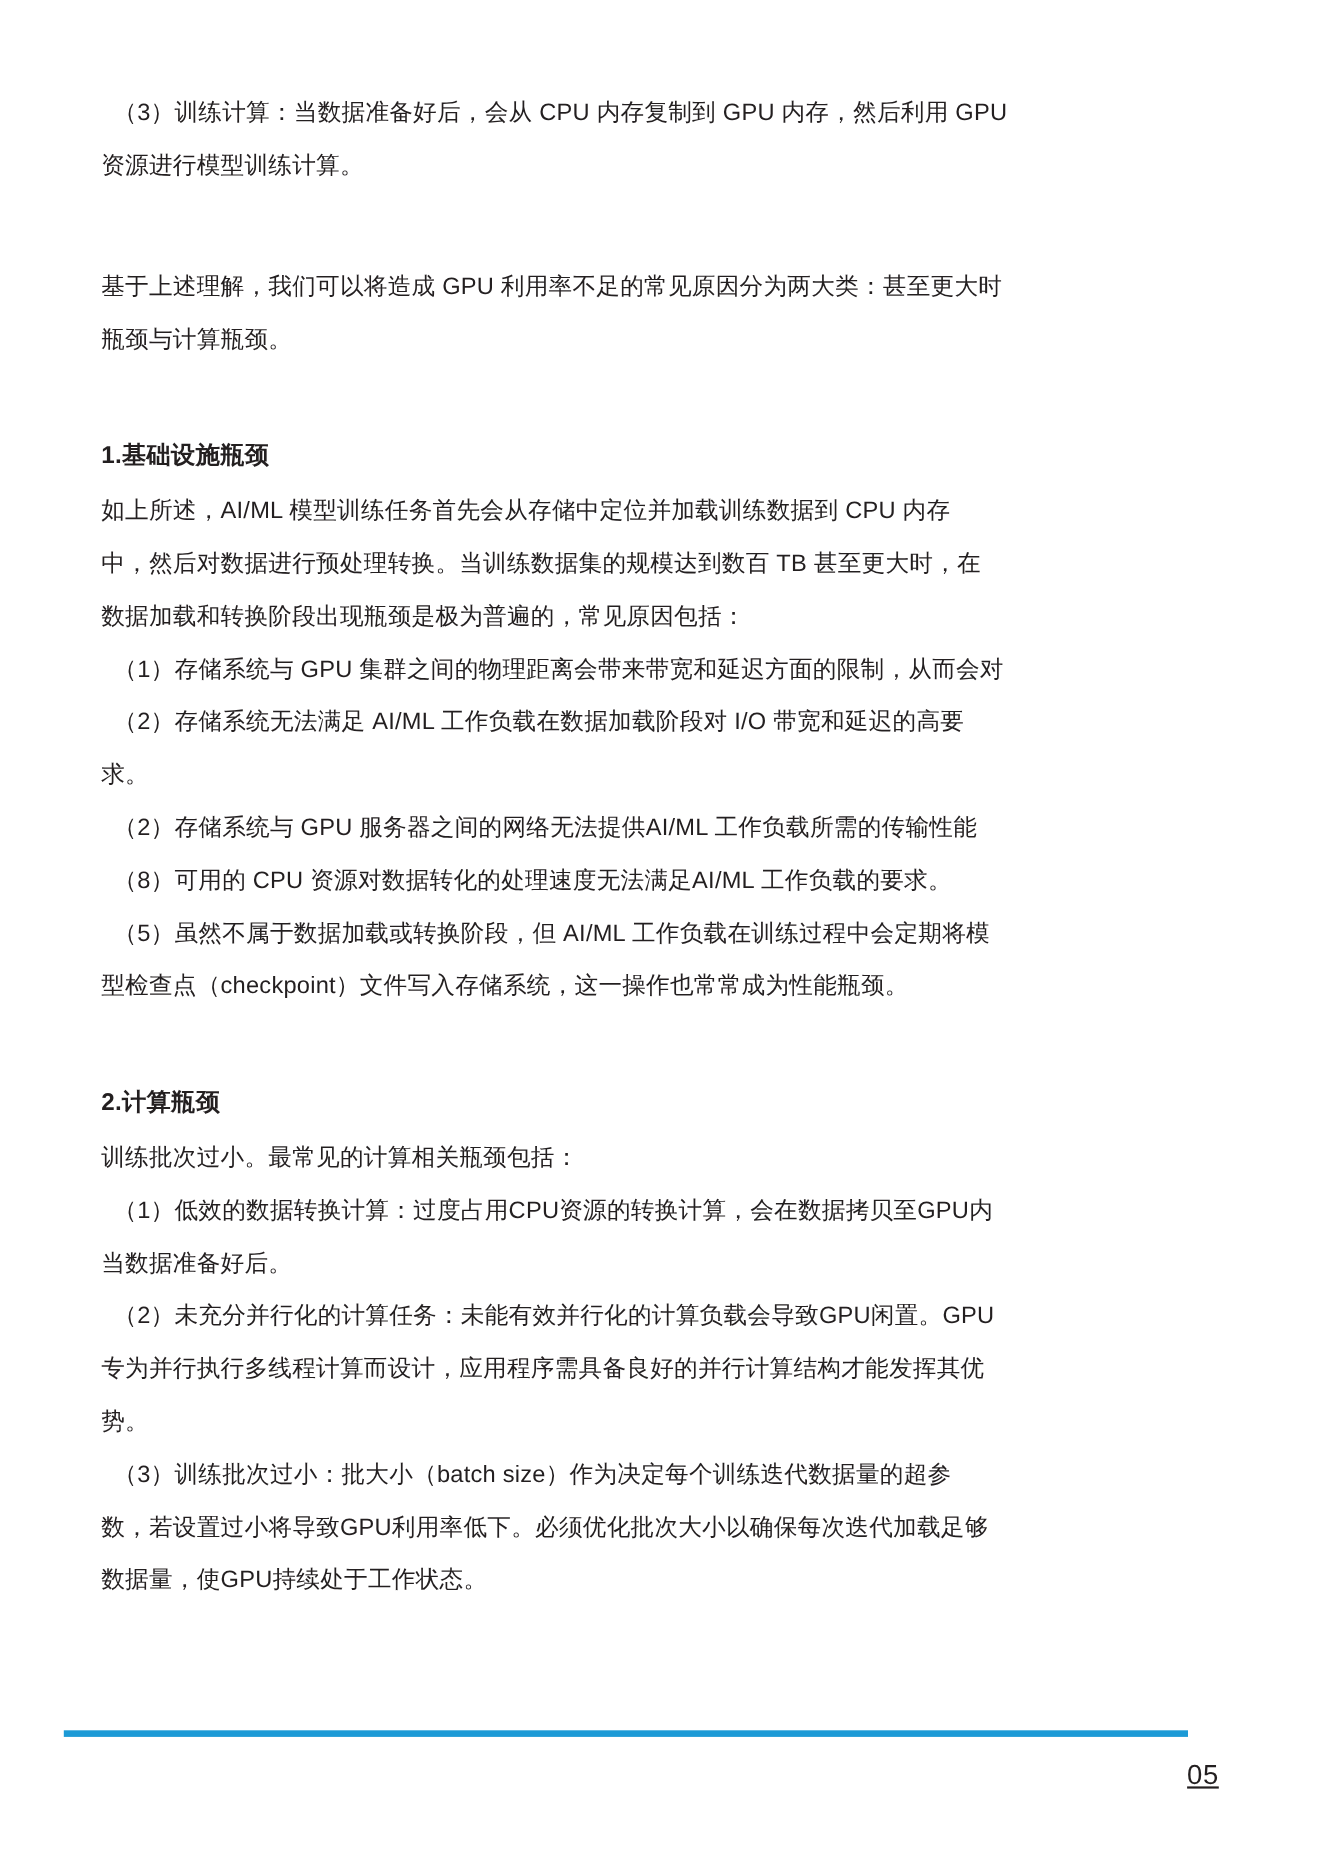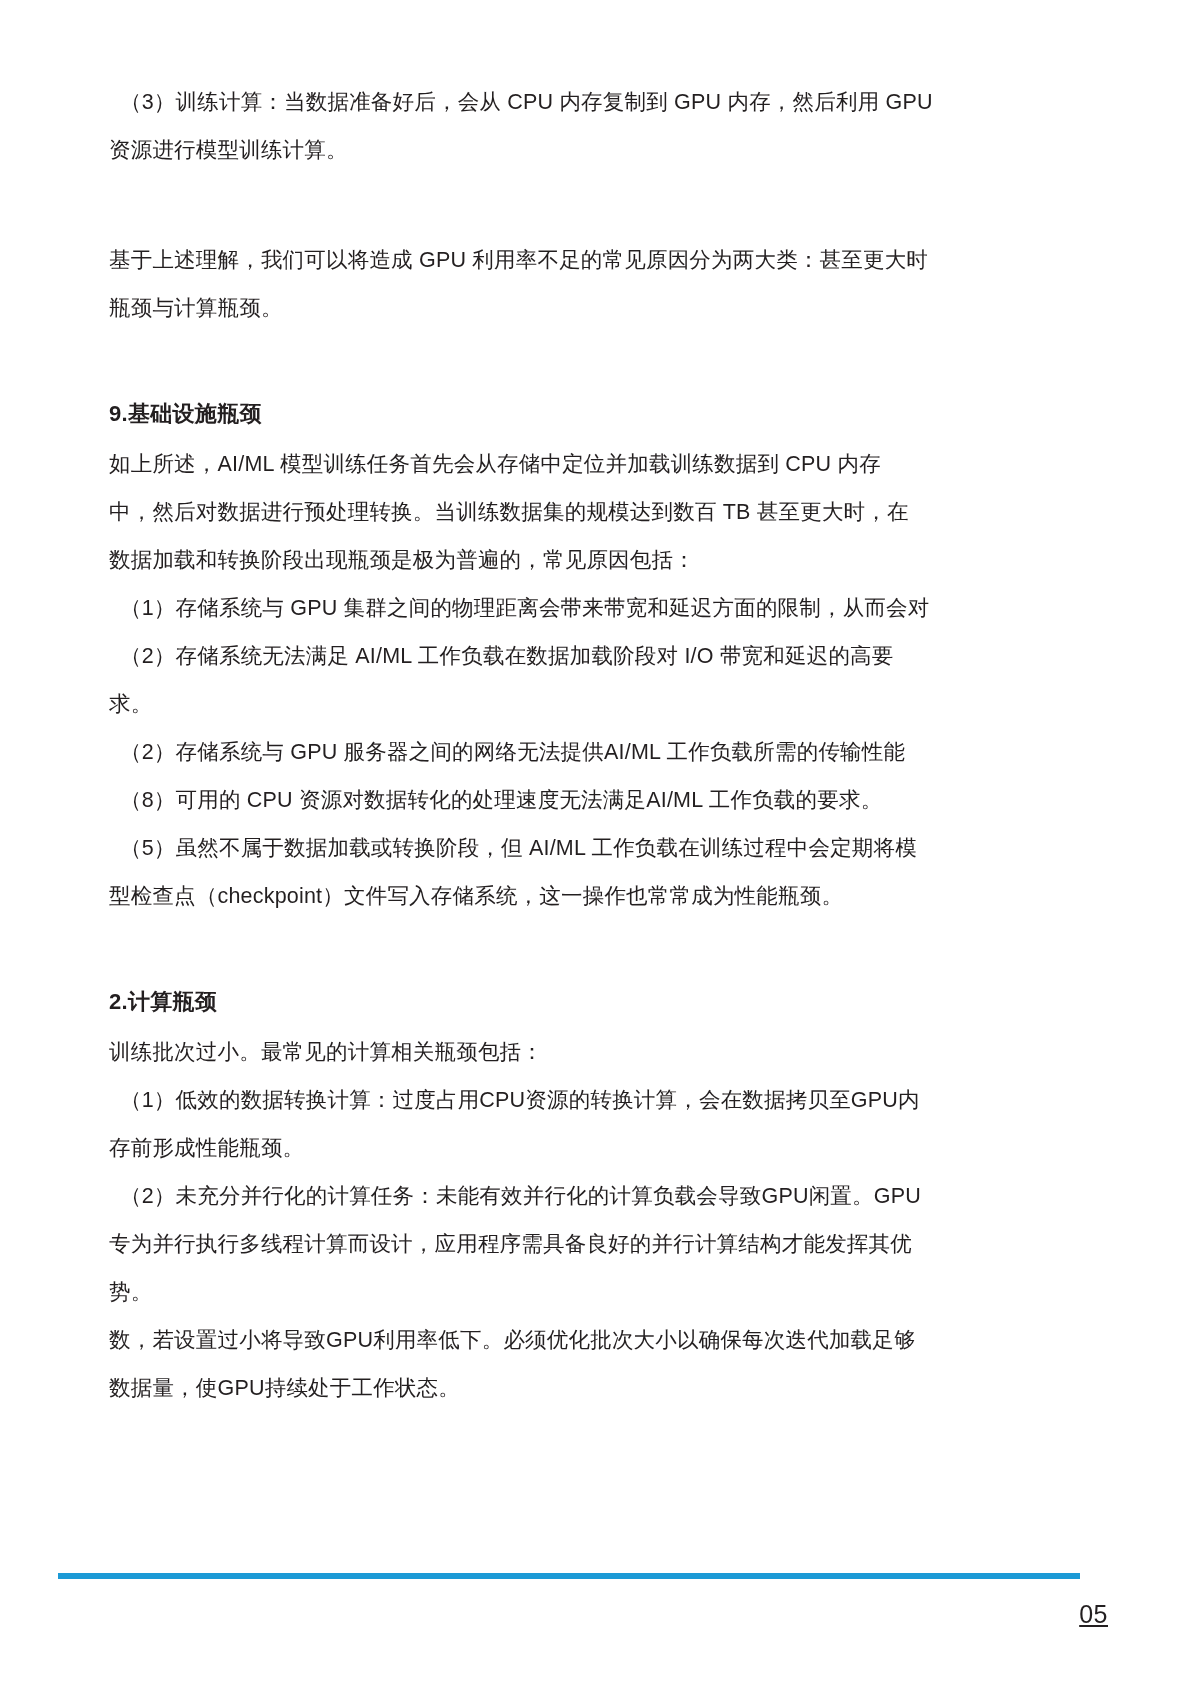--- a/index.html
+++ b/index.html
@@ -14,21 +14,21 @@
   .page {
     position: relative;
     width: 1200px;
     height: 1698px;
     background: #ffffff;
     overflow: hidden;
     box-sizing: border-box;
   }
   .content {
     position: absolute;
-    left: 109px;
+    left: 92px;
     top: 78px;
     width: 916px;
   }
   .spacer-lg { height: 62px; }
   .heading {
     font-size: 22px;
     font-weight: bold;
     line-height: 40px;
     color: #231f20;
     margin: 0 0 6px 0;
@@ -81,21 +81,21 @@
 
     <div class="spacer-lg"></div>
 
     <div class="blk">
       <span class="line">基于上述理解，我们可以将造成 GPU 利用率不足的常见原因分为两大类：甚至更大时</span>
       <span class="line">瓶颈与计算瓶颈。</span>
     </div>
 
     <div class="spacer-lg"></div>
 
-    <h2 class="heading">9.基础设施瓶颈</h2>
+    <h2 class="heading">1.基础设施瓶颈</h2>
 
     <div class="blk">
       <span class="line">如上所述，AI/ML 模型训练任务首先会从存储中定位并加载训练数据到 CPU 内存</span>
       <span class="line">中，然后对数据进行预处理转换。当训练数据集的规模达到数百 TB 甚至更大时，在</span>
       <span class="line">数据加载和转换阶段出现瓶颈是极为普遍的，常见原因包括：</span>
     </div>
 
     <div class="blk">
       <span class="line"><span class="indent-1"></span><span>（1）存储系统与 GPU 集群之间的物理距离会带来带宽和延迟方面的限制，从而会对</span></span>
     </div>
@@ -121,30 +121,31 @@
     <div class="spacer-lg"></div>
 
     <h2 class="heading">2.计算瓶颈</h2>
 
     <div class="blk">
       <span class="line">训练批次过小。最常见的计算相关瓶颈包括：</span>
     </div>
 
     <div class="blk">
       <span class="line"><span class="indent-1"></span><span>（1）低效的数据转换计算：过度占用CPU资源的转换计算，会在数据拷贝至GPU内</span></span>
-      <span class="line">存前形成性能瓶颈。</span>
+      <span class="line">当数据准备好后。</span>
     </div>
 
     <div class="blk">
       <span class="line"><span class="indent-1"></span><span>（2）未充分并行化的计算任务：未能有效并行化的计算负载会导致GPU闲置。GPU</span></span>
       <span class="line">专为并行执行多线程计算而设计，应用程序需具备良好的并行计算结构才能发挥其优</span>
       <span class="line">势。</span>
     </div>
 
     <div class="blk">
+      <span class="line"><span class="indent-1"></span><span>（3）训练批次过小：批大小（batch size）作为决定每个训练迭代数据量的超参</span></span>
       <span class="line">数，若设置过小将导致GPU利用率低下。必须优化批次大小以确保每次迭代加载足够</span>
       <span class="line">数据量，使GPU持续处于工作状态。</span>
     </div>
 
   </div>
 
   <div class="footer-rule" style="background: rgb(28, 154, 214);"></div>
   <div class="page-number">05</div>
 
 </div>

